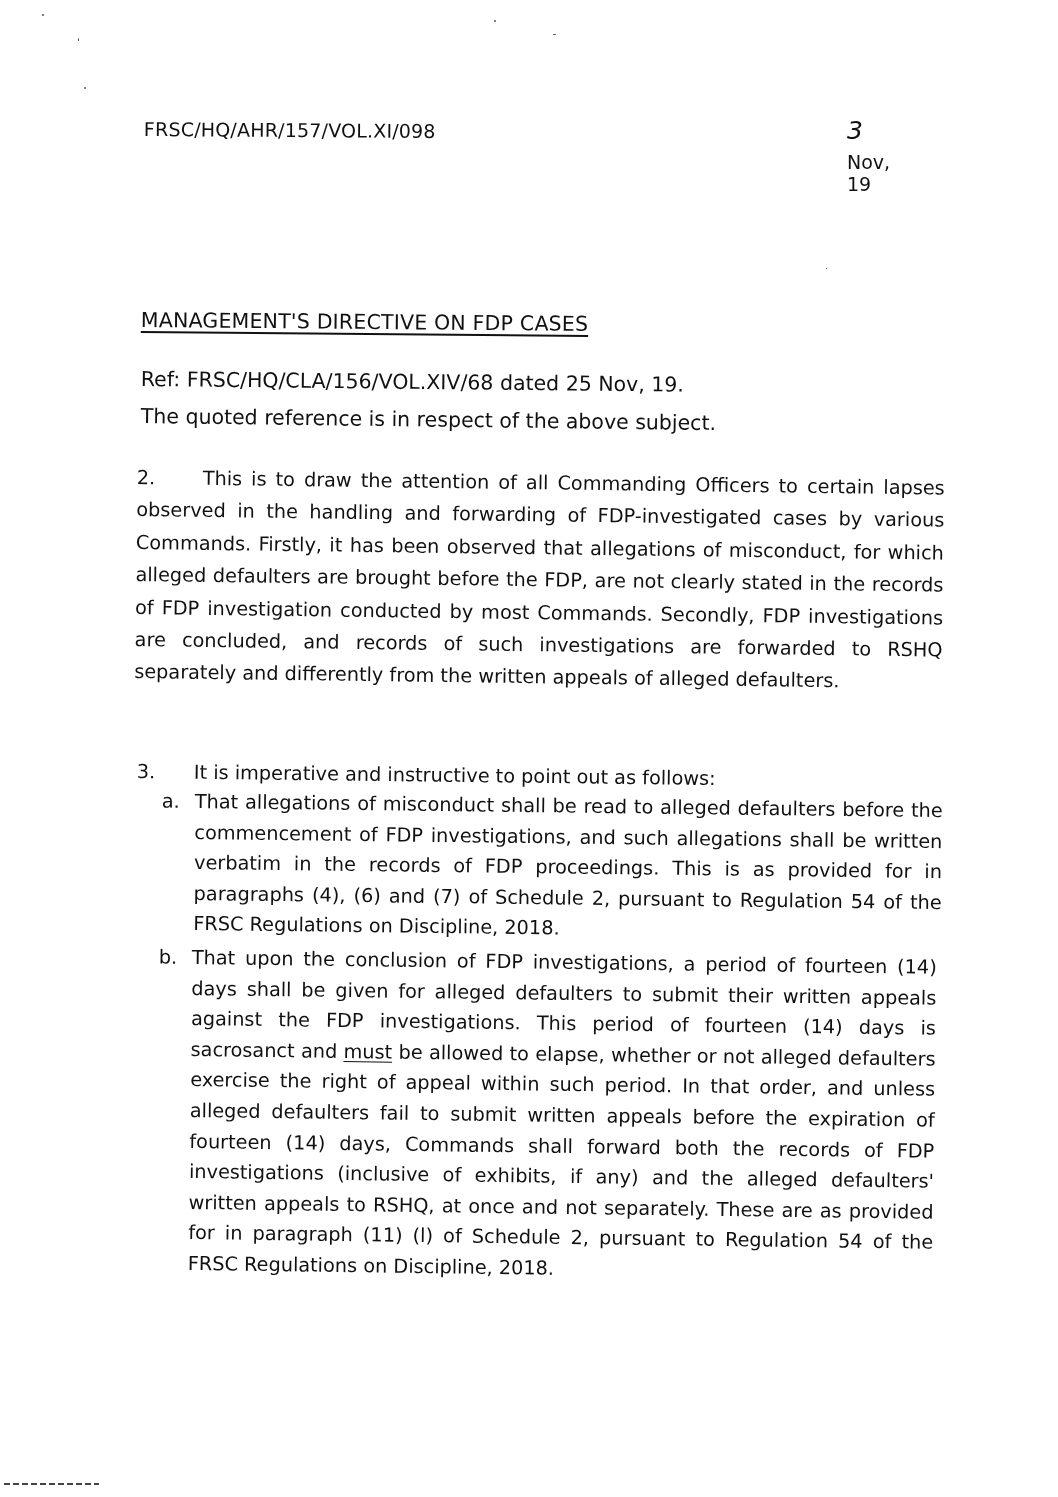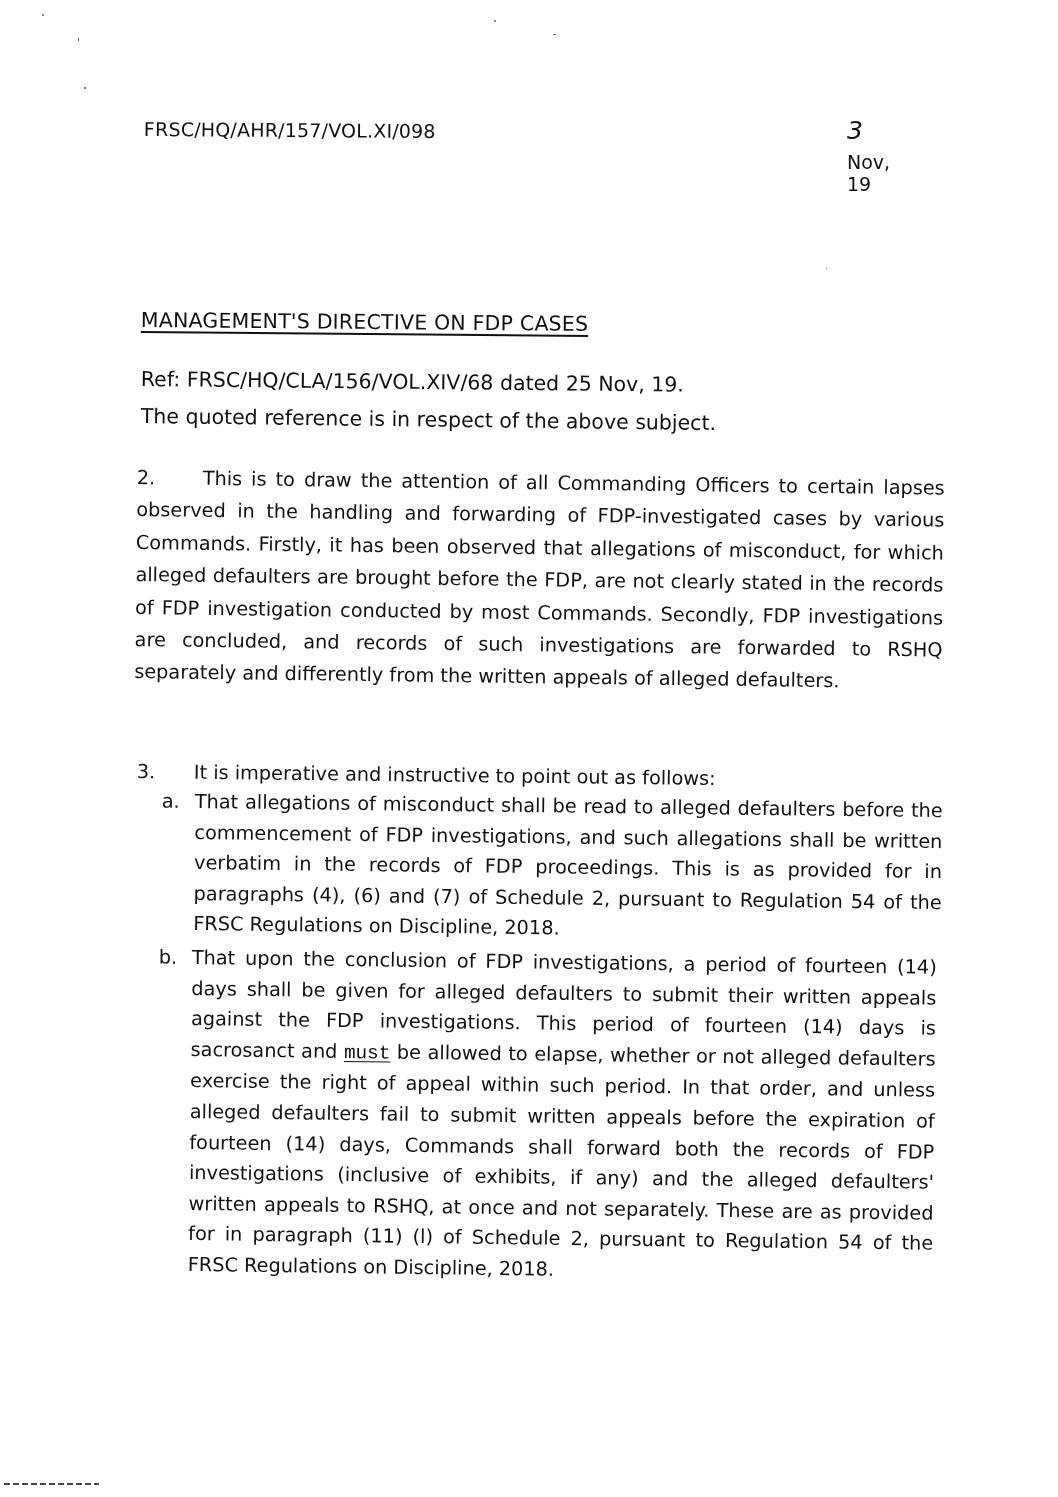--- a/index.html
+++ b/index.html
@@ -125,21 +125,20 @@
     }
     .sub-b {
       left: 188px;
       top: 943px;
       width: 745px;
       transform: rotate(0.75deg);
     }
     .u {
       text-decoration: underline;
       text-underline-offset: 3px;
-      font-family: Liberation Mono, monospace;
     }
     .scan-edge {
       position: absolute;
       left: 0;
       top: 1483px;
       width: 95px;
       height: 2px;
       background: repeating-linear-gradient(90deg, #444 0 6px, transparent 6px 9px);
     }
   </style>

